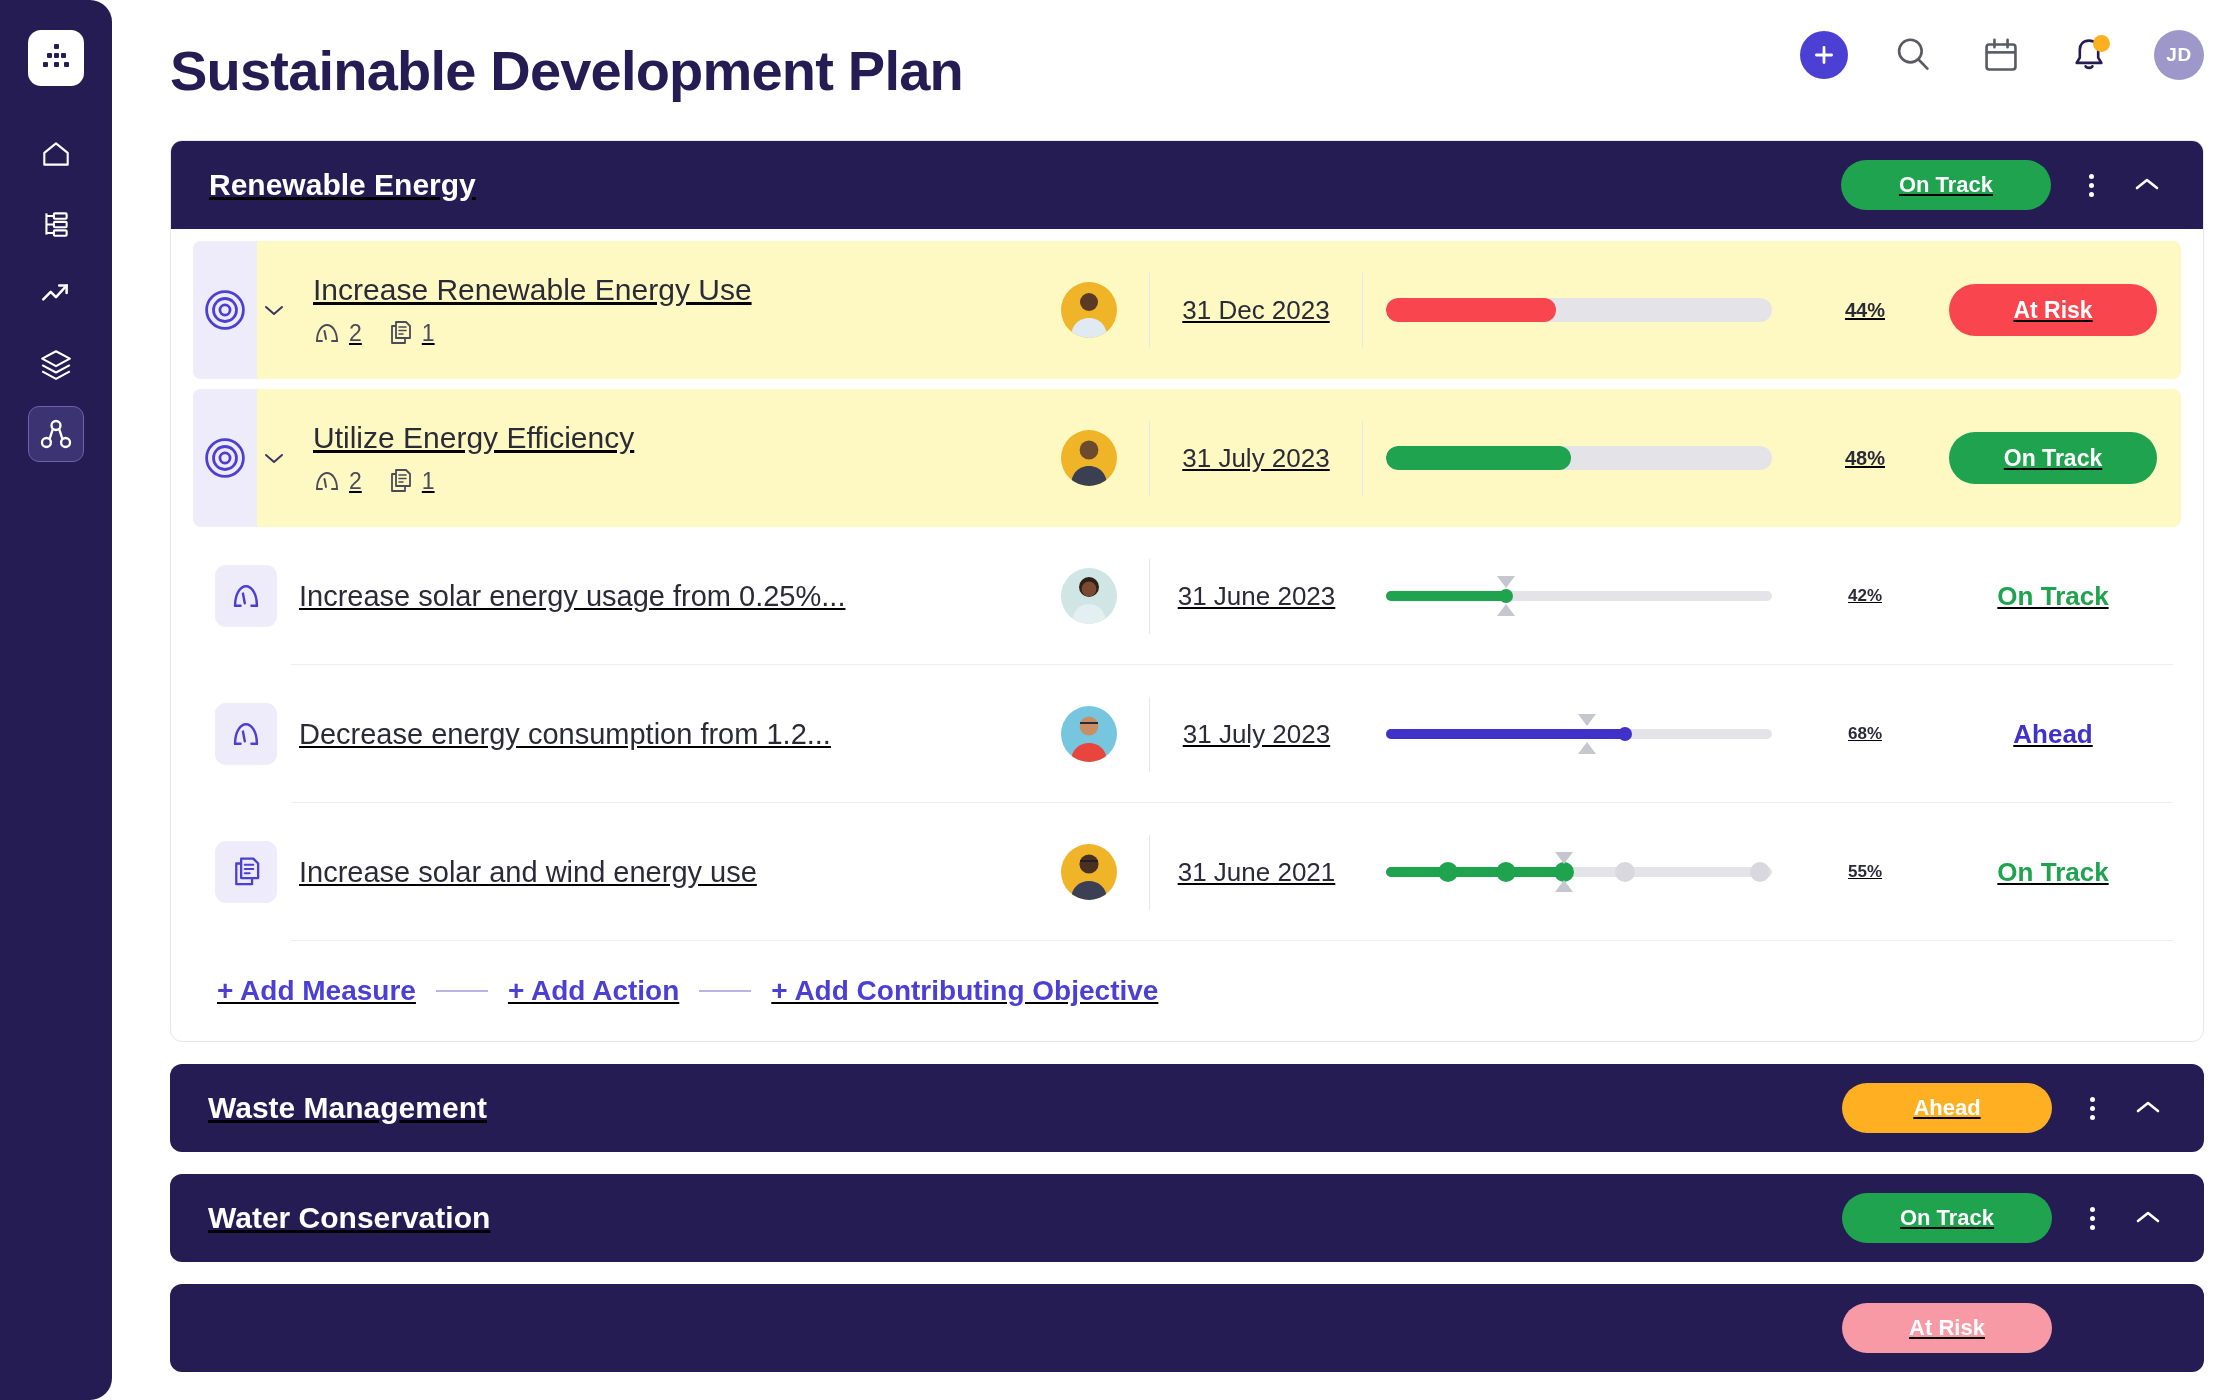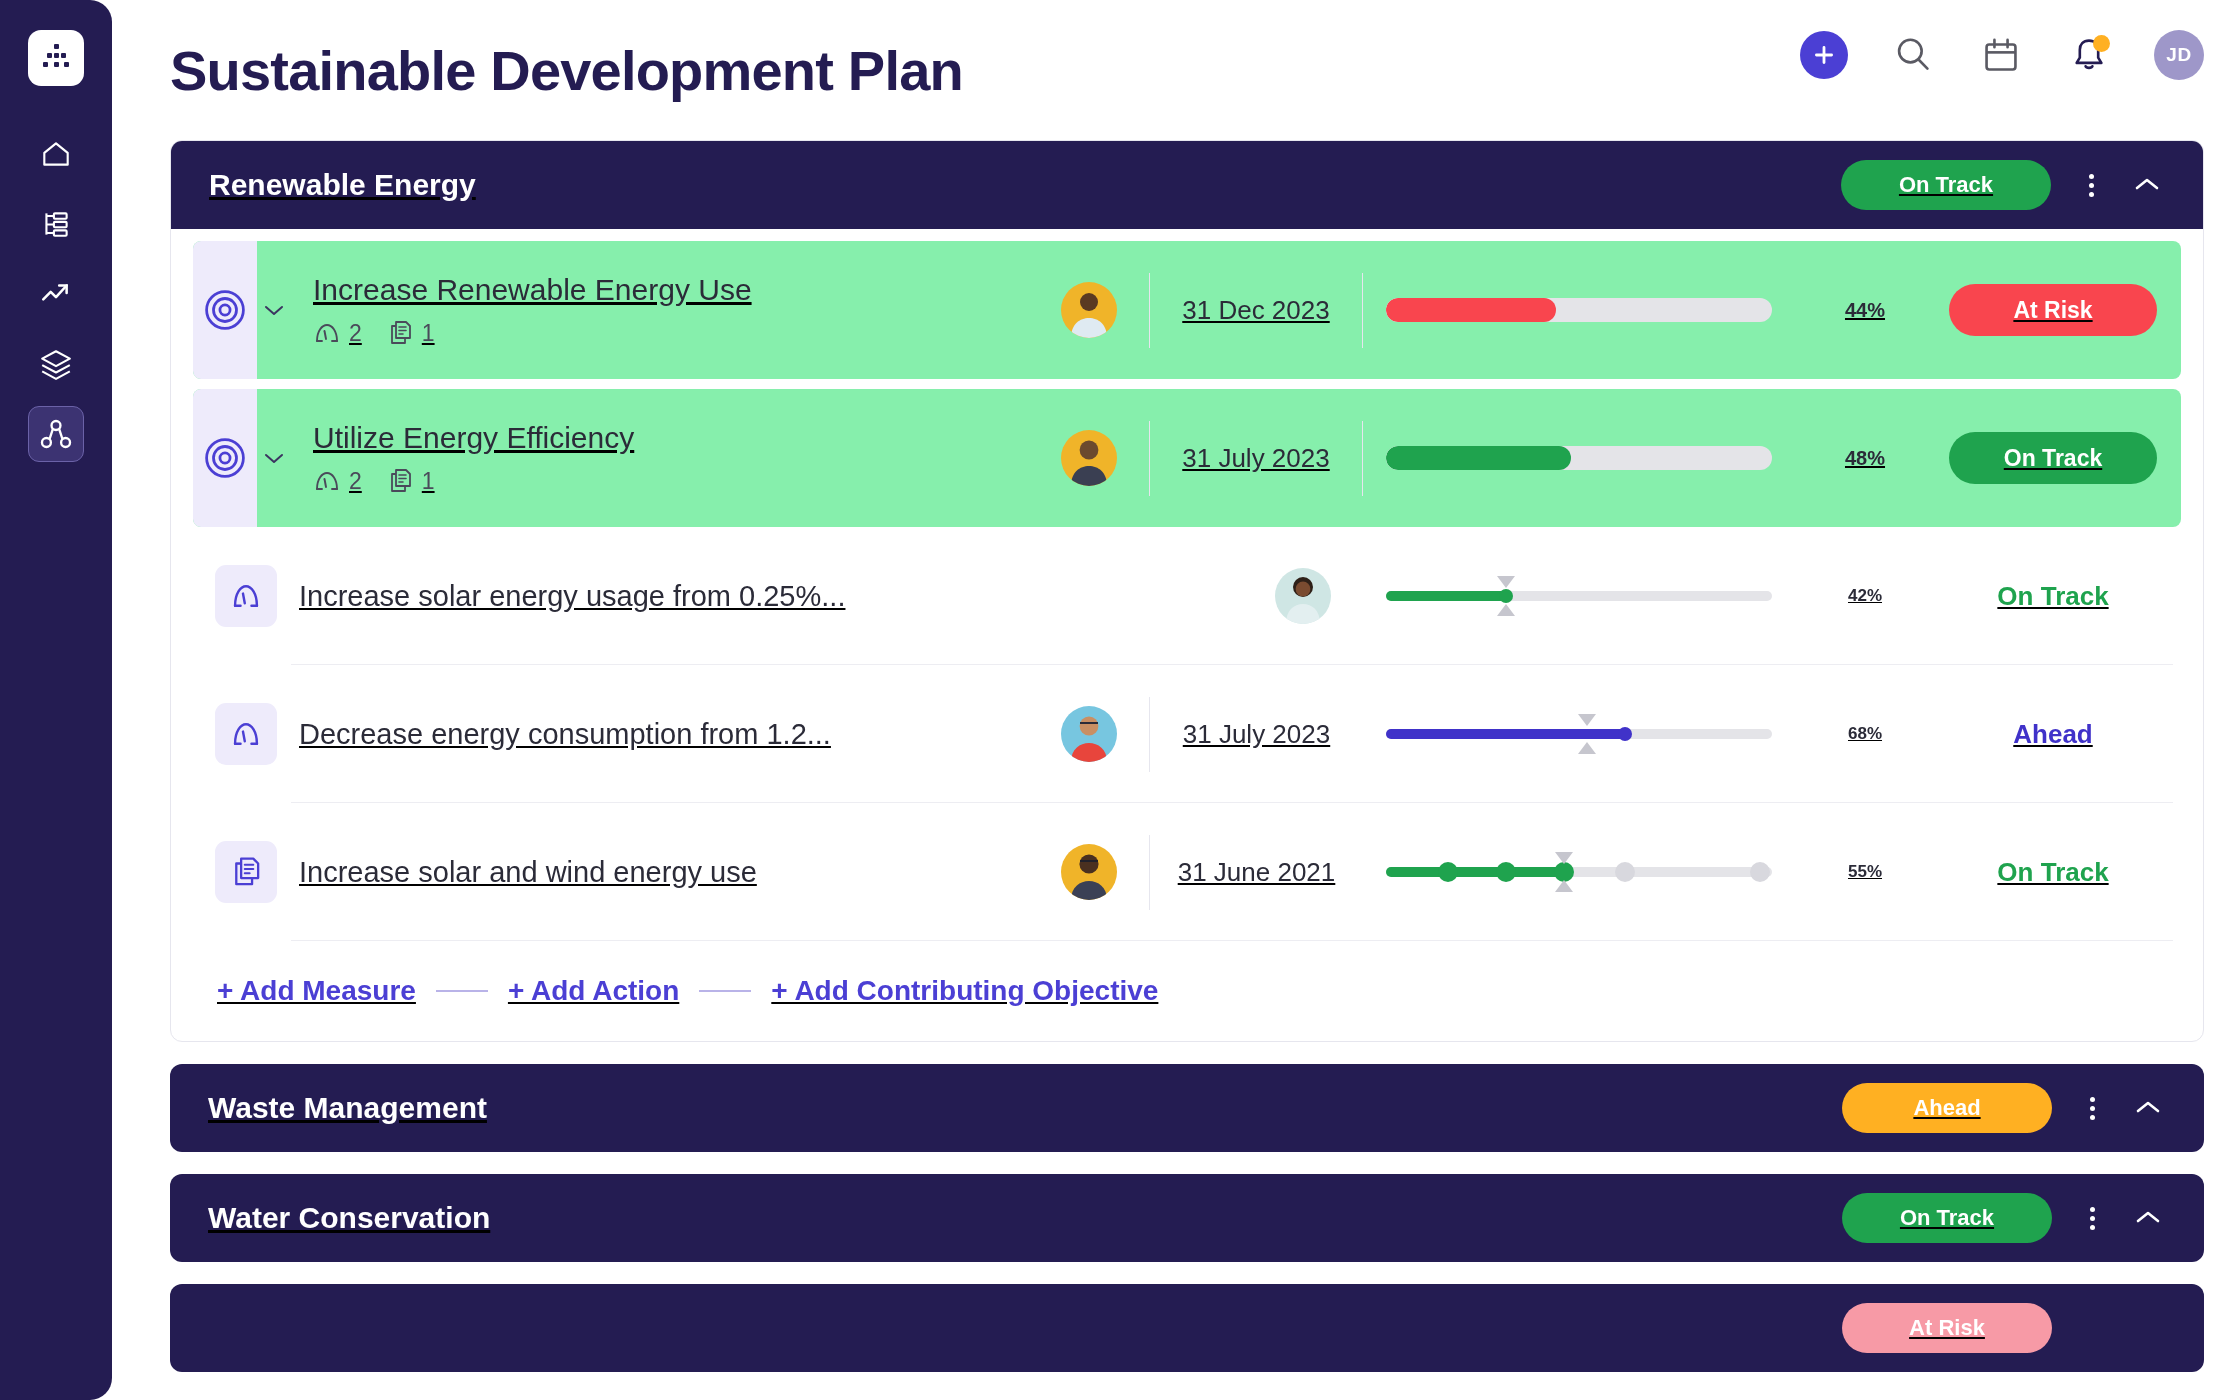--- a/index.html
+++ b/index.html
@@ -167,21 +167,21 @@
     padding: 12px 22px 0 22px;
   }
 
   .row {
     display: flex;
     align-items: center;
     min-height: 138px;
     position: relative;
   }
   .row.objective {
-    background: #86efac;
+    background: #fef9c3;
     border-radius: 8px;
   }
   .row.sub {
     background: #ffffff;
   }
   .row.sub::after {
     content: "";
     position: absolute;
     left: 98px; right: 8px; bottom: 0;
     height: 1px;
@@ -620,20 +620,21 @@
         </div>
         <div class="cell-avatar">
           <div class="av" style="background:#CFE6E4">
             <svg width="56" height="56" viewBox="0 0 56 56">
               <circle cx="28" cy="19" r="10" fill="#2E2018"></circle>
               <circle cx="28" cy="21" r="7.4" fill="#7A4B30"></circle>
               <path d="M11 56 C11 42 19 36 28 36 C37 36 45 42 45 56 Z" fill="#E3EFF0"></path>
             </svg>
           </div>
         </div>
+        <div class="cell-date">31 June 2023</div>
         <div class="cell-bar">
           <div class="slider">
             <div class="slider-track"></div>
             <div class="slider-fill" style="width:31%;background:#1FA34E"></div>
             <div class="slider-knob" style="left:31%;background:#1FA34E"></div>
             <div class="marker up" style="left:31%"></div>
             <div class="marker down" style="left:31%"></div>
           </div>
         </div>
         <div class="cell-pct sub">42%</div>

